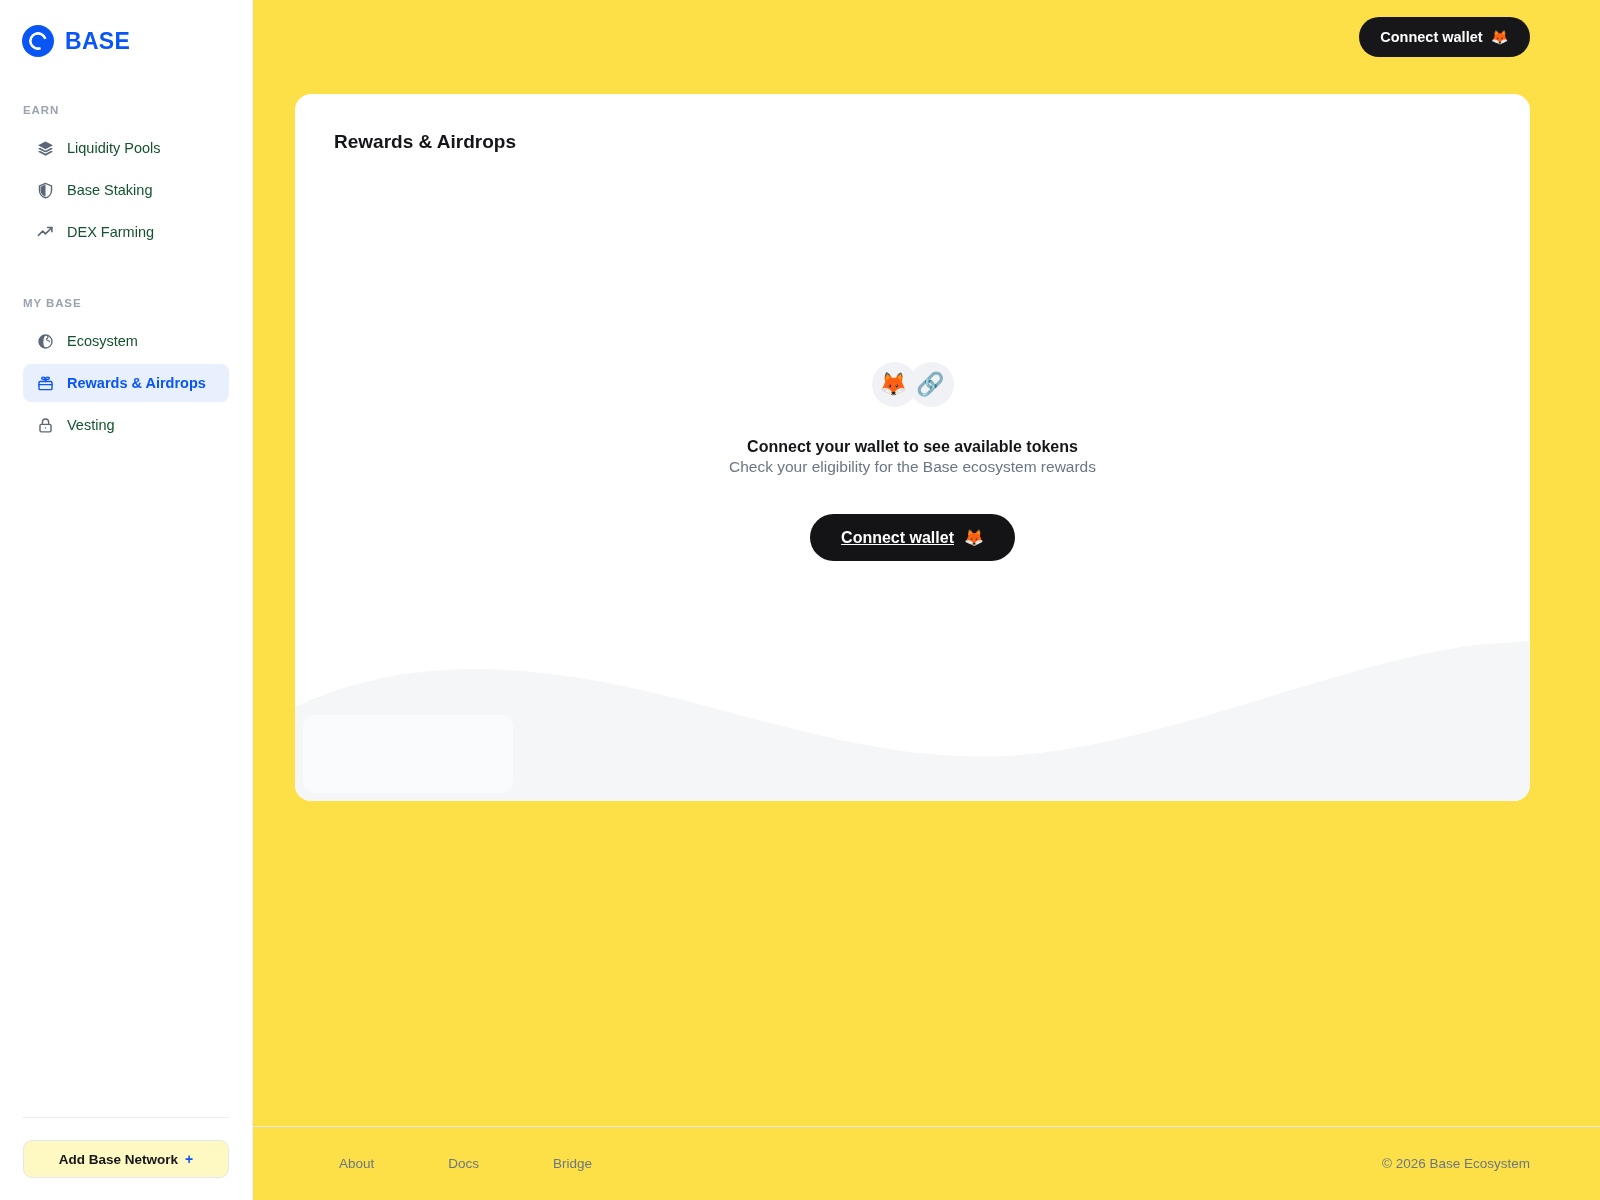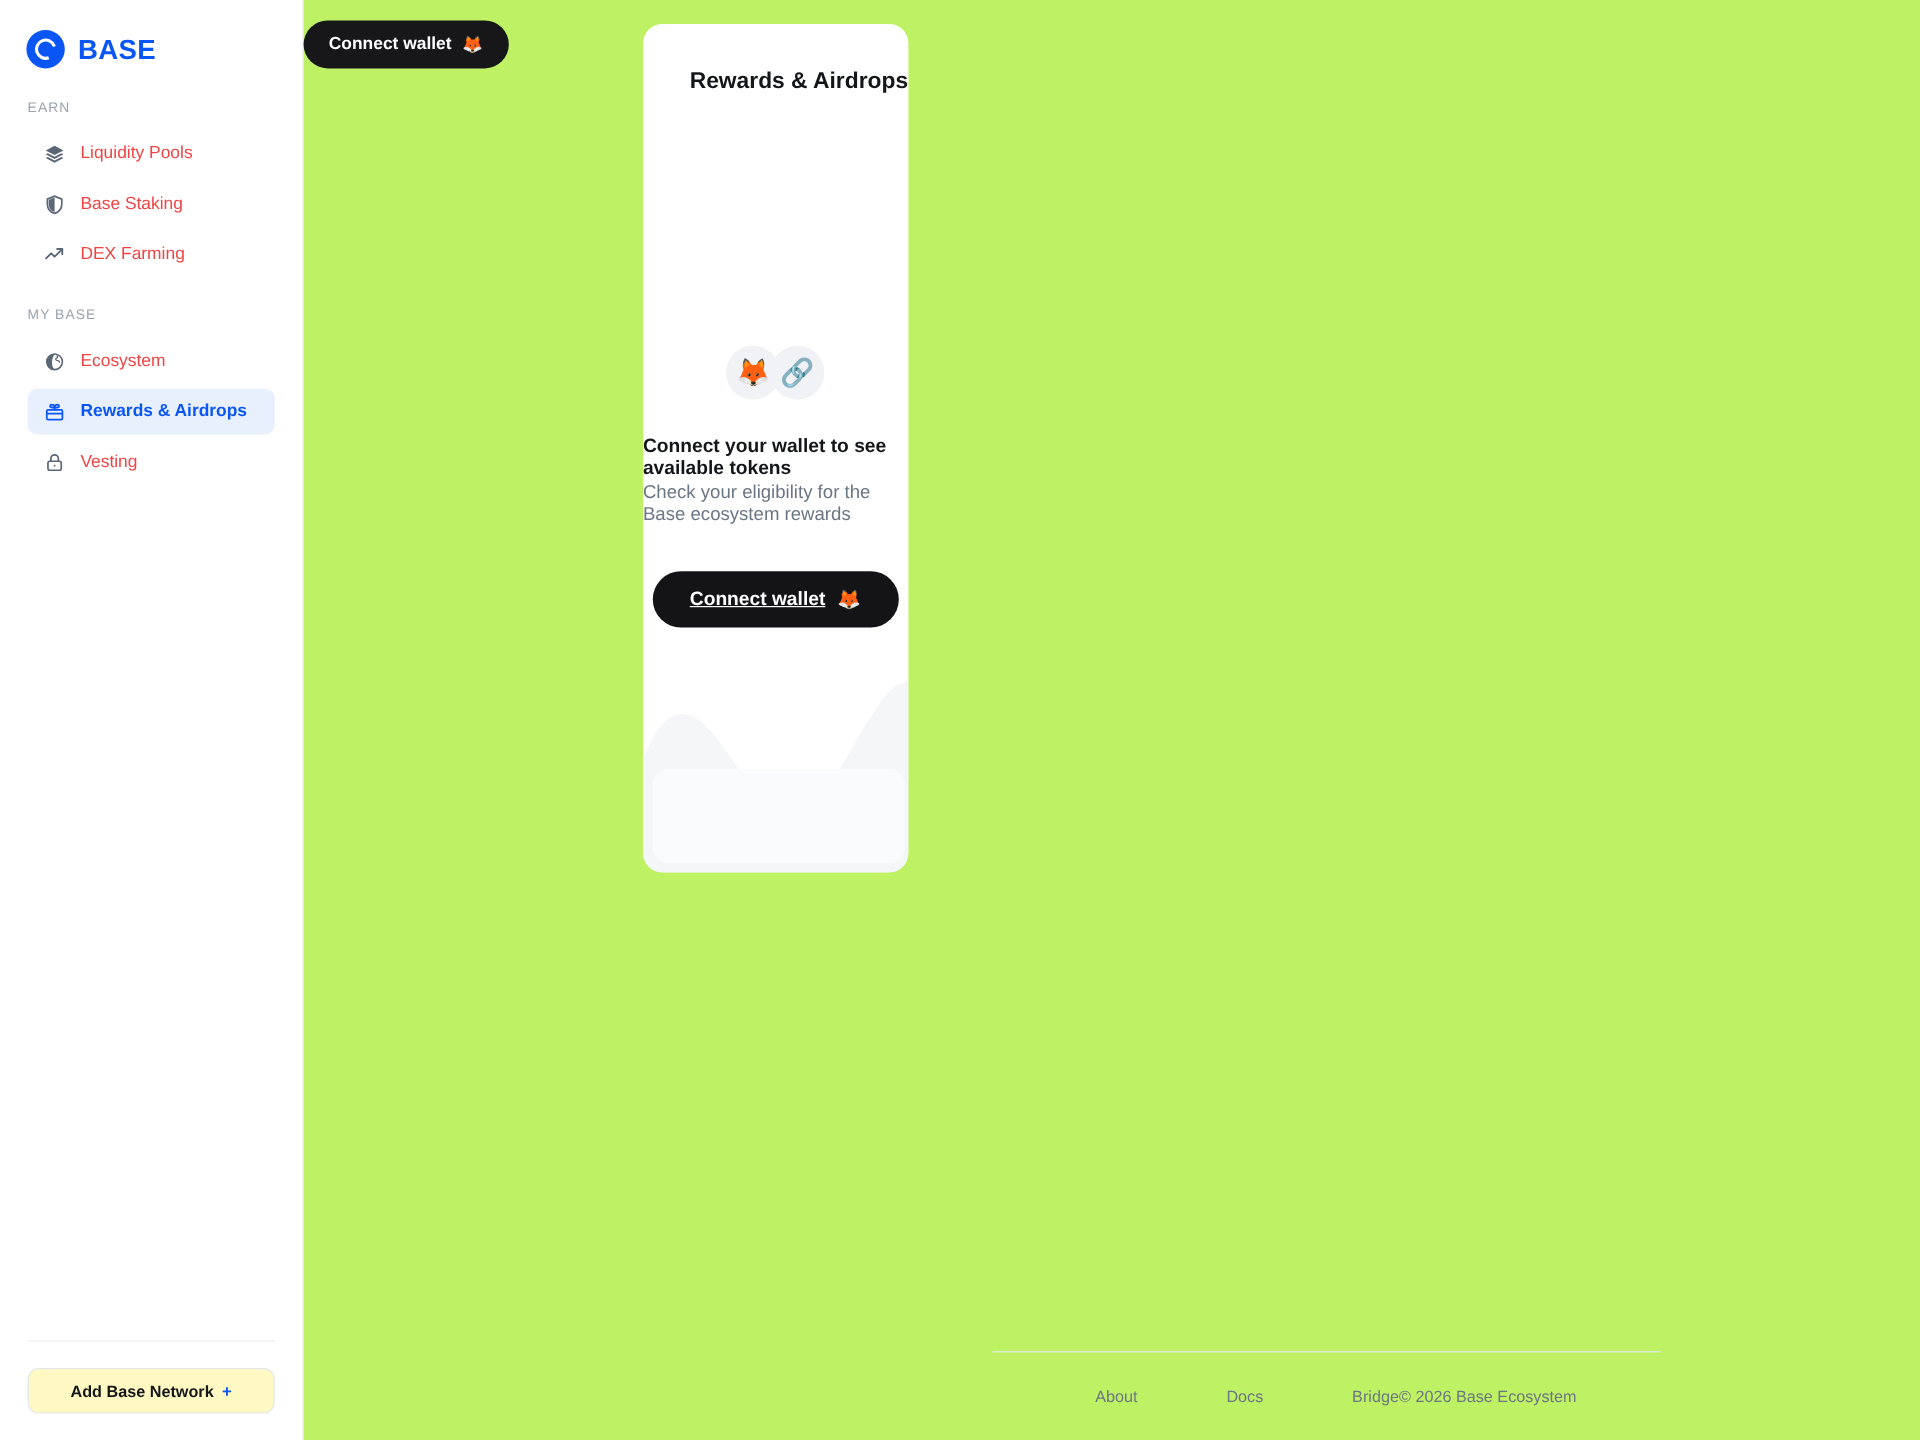--- a/index.html
+++ b/index.html
@@ -31,52 +31,52 @@
     display: flex; align-items: center; justify-content: center;
     flex: 0 0 32px;
   }
   .brand-mark svg { display: block; }
   .brand-name {
     font-size: 23px; font-weight: bold; color: #0a56f5;
     letter-spacing: 0.3px;
   }
   .nav-section { margin-top: 22px; }
   .nav-heading {
-    font-size: 11.5px; font-weight: normal; color: #9aa3ae;
-    letter-spacing: 0.9px; padding: 0 0 9px 23px;
+    font-size: 11.5px; font-weight: bold; color: #9aa3ae;
+    letter-spacing: 0.9px; padding: 0 0 9px 23px; margin-top: 20px;
   }
   .nav-item {
     display: flex; align-items: center; gap: 12px;
     height: 38px; margin: 4px 23px; padding: 0 13px;
     border-radius: 8px; cursor: pointer;
   }
   .nav-item .ico { width: 19px; height: 19px; flex: 0 0 19px;
     display: flex; align-items: center; justify-content: center; }
   .nav-item .ico svg { display: block; }
-  .nav-label { font-size: 14.5px; color: #ef4444; }
+  .nav-label { font-size: 14.5px; color: #14532d; }
   .nav-item.active { background: #e8f0fe; }
   .nav-item.active .nav-label { color: #0a56f5; font-weight: bold; }
 
   .sidebar-bottom {
     margin-top: auto; padding: 0 23px 22px 23px;
   }
   .sidebar-sep { height: 1px; background: #eceef1; margin-bottom: 22px; }
   .add-network-btn {
     width: 100%; height: 38px; border-radius: 9px;
     border: 1px solid #e4e7eb; background: #fef9c3;
     display: flex; align-items: center; justify-content: center; gap: 7px;
     cursor: pointer;
   }
   .add-network-btn .lbl { font-size: 13.5px; font-weight: bold; color: #14161a; }
   .add-network-btn .plus { font-size: 14px; font-weight: bold; color: #0a56f5; }
 
   
   .main {
-    flex: 1; height: 1200px; background: #bef264;
-    display: flex; flex-direction: row; position: relative;
+    flex: 1; height: 1200px; background: #fde047;
+    display: flex; flex-direction: column; position: relative;
   }
   .topbar {
     height: 74px; display: flex; align-items: center;
     justify-content: flex-end; padding-right: 70px;
   }
   .connect-top {
     height: 40px; padding: 0 21px; border-radius: 20px;
     background: #17171a; color: #ffffff;
     display: flex; align-items: center; gap: 9px;
     font-size: 14.5px; font-weight: bold; cursor: pointer; border: none;

